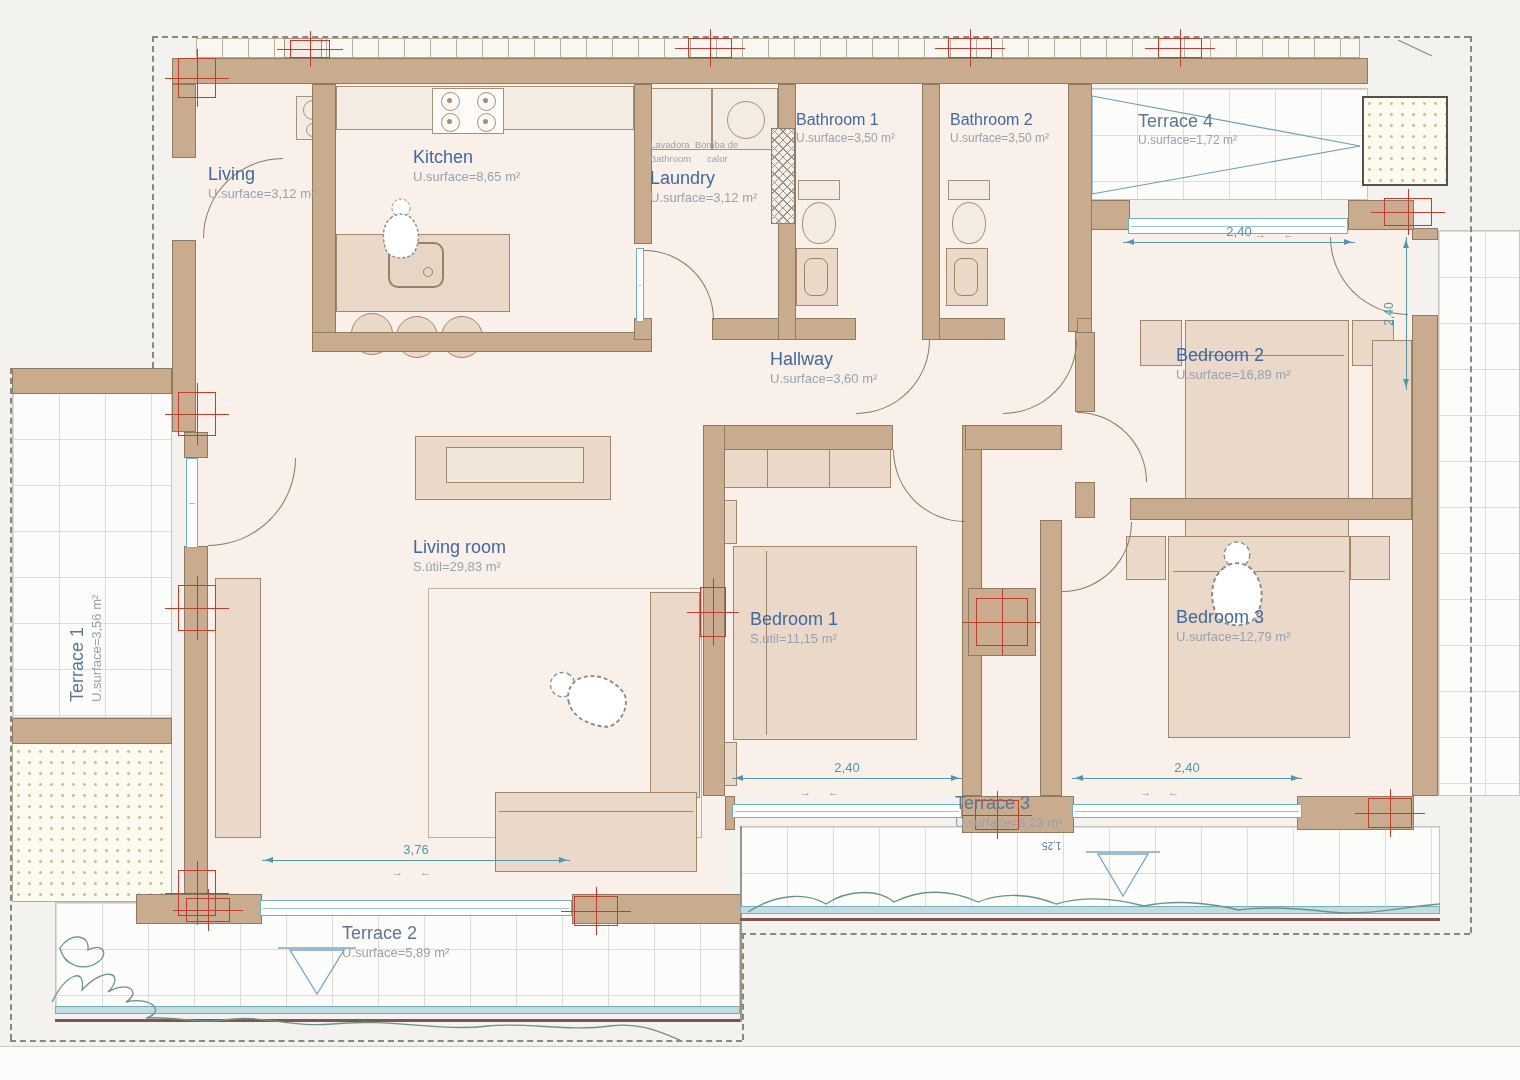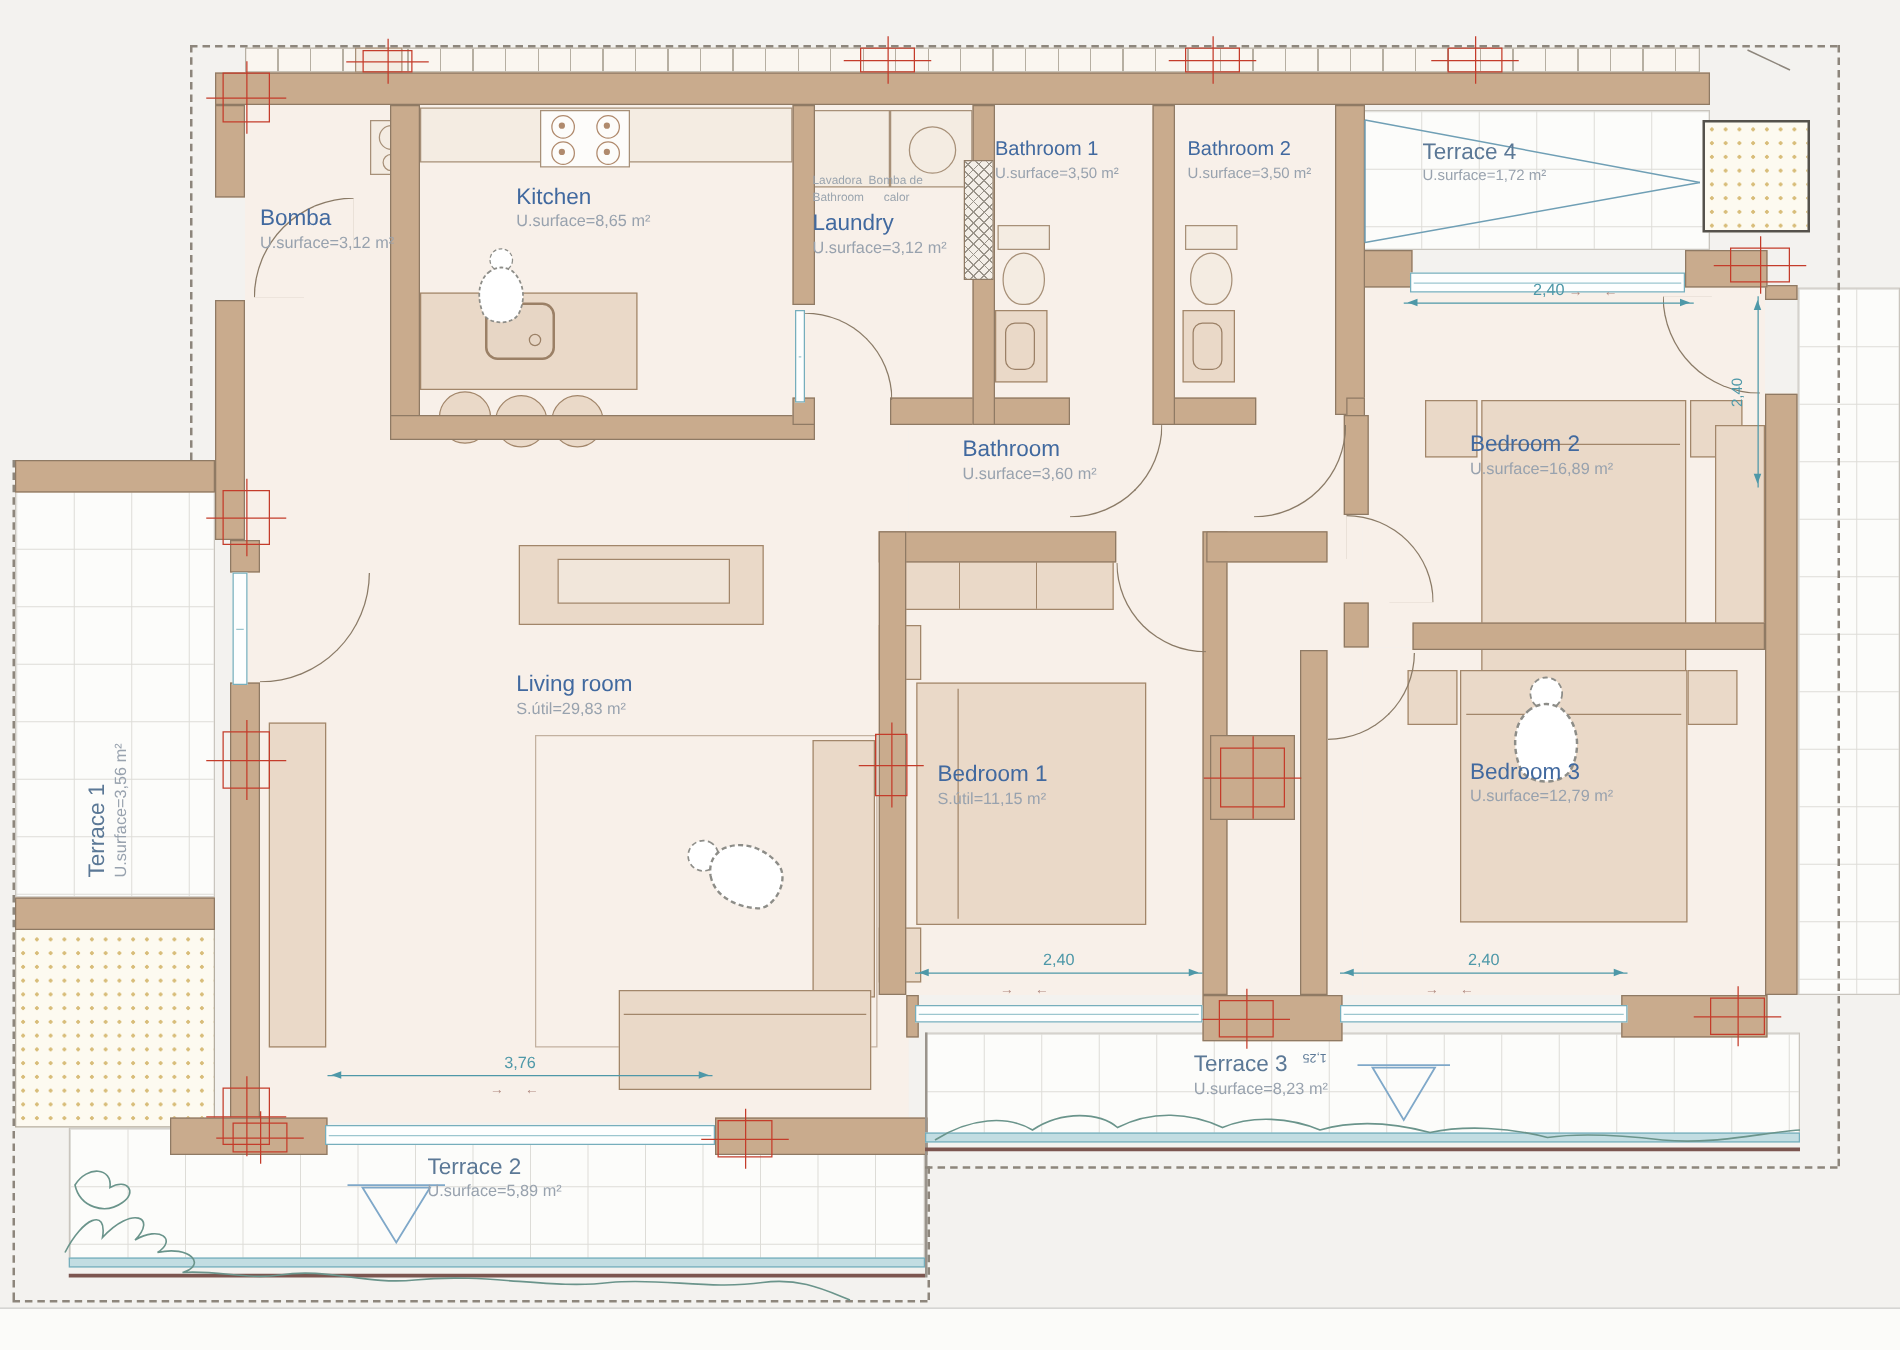--- a/index.html
+++ b/index.html
@@ -278,21 +278,21 @@
   <div class="el dimv" style="left:1406px;top:237px;height:153px;">
     <span class="dimlabv">2,40</span>
   </div>
 
   <span class="sash" style="left:392px;top:866px;">→ ←</span>
   <span class="sash" style="left:800px;top:786px;">→ ←</span>
   <span class="sash" style="left:1140px;top:786px;">→ ←</span>
   <span class="sash" style="left:1255px;top:228px;">→ ←</span>
 
   <div class="lbl" style="left:208px;top:163px;">
-    <span class="rname">Bomba</span>
+    <span class="rname">Living</span>
     <span class="area">U.surface=3,12 m²</span>
   </div>
   <div class="lbl" style="left:413px;top:146px;">
     <span class="rname">Kitchen</span>
     <span class="area">U.surface=8,65 m²</span>
   </div>
   <div class="lbl" style="left:650px;top:138px;">
     <span class="note">Lavadora  Bomba de</span>
     <span class="note">Bathroom      calor</span>
     <span class="rname">Laundry</span>
@@ -304,21 +304,21 @@
   </div>
   <div class="lbl" style="left:950px;top:110px;">
     <span class="rname-s">Bathroom 2</span>
     <span class="area-s">U.surface=3,50 m²</span>
   </div>
   <div class="lbl" style="left:1138px;top:110px;">
     <span class="tname">Terrace 4</span>
     <span class="area-s">U.surface=1,72 m²</span>
   </div>
   <div class="lbl" style="left:770px;top:348px;">
-    <span class="rname">Bathroom</span>
+    <span class="rname">Hallway</span>
     <span class="area">U.surface=3,60 m²</span>
   </div>
   <div class="lbl" style="left:1176px;top:344px;">
     <span class="rname">Bedroom 2</span>
     <span class="area">U.surface=16,89 m²</span>
   </div>
   <div class="lbl" style="left:413px;top:536px;">
     <span class="rname">Living room</span>
     <span class="area">S.útil=29,83 m²</span>
   </div>
@@ -331,20 +331,20 @@
     <span class="area">U.surface=12,79 m²</span>
   </div>
   <div class="lbl" style="left:66px;top:702px;transform:rotate(-90deg);transform-origin:0 0;width:240px;">
     <span class="tname">Terrace 1</span>
     <span class="area">U.surface=3,56 m²</span>
   </div>
   <div class="lbl" style="left:342px;top:922px;">
     <span class="tname">Terrace 2</span>
     <span class="area">U.surface=5,89 m²</span>
   </div>
-  <div class="lbl" style="left:955px;top:840px;">
+  <div class="lbl" style="left:955px;top:792px;">
     <span class="tname">Terrace 3</span>
     <span class="area">U.surface=8,23 m²</span>
   </div>
   <span class="slopenote" style="left:1042px;top:840px;">1,25</span>
 
   <div class="el frame-bottom" style="left:0;top:1046px;width:1520px;height:34px;"></div>
 </div>
 
 </body></html>

